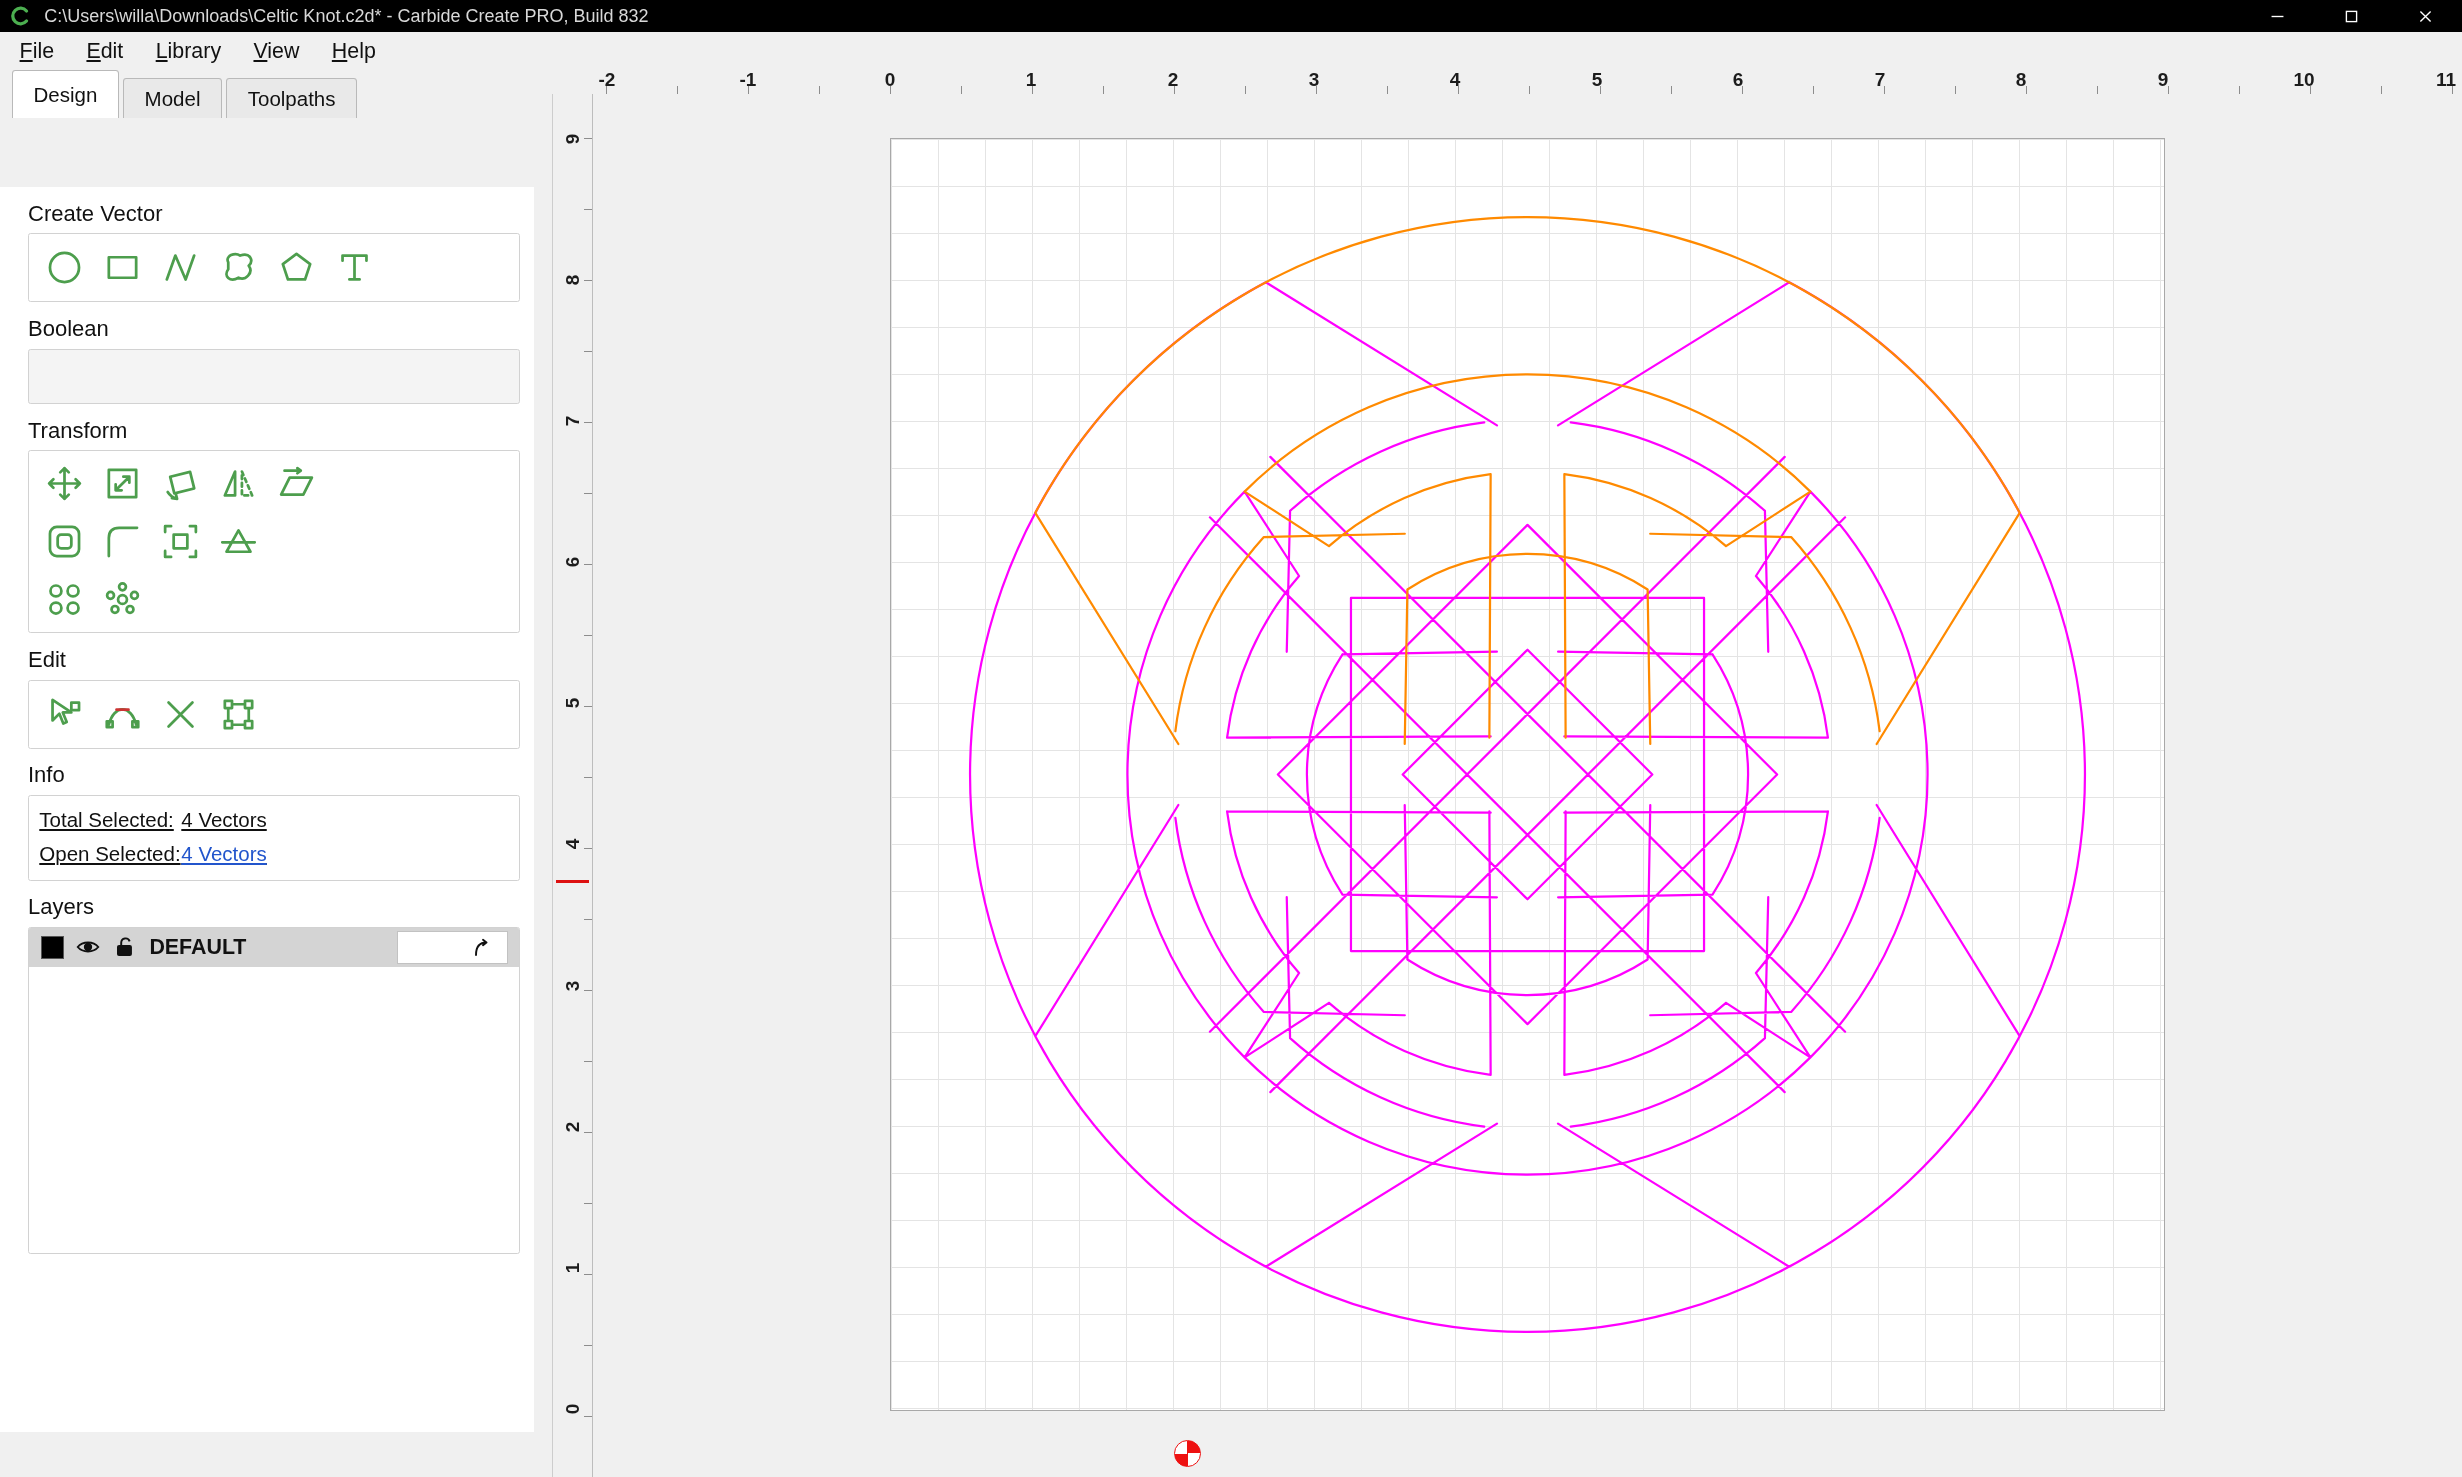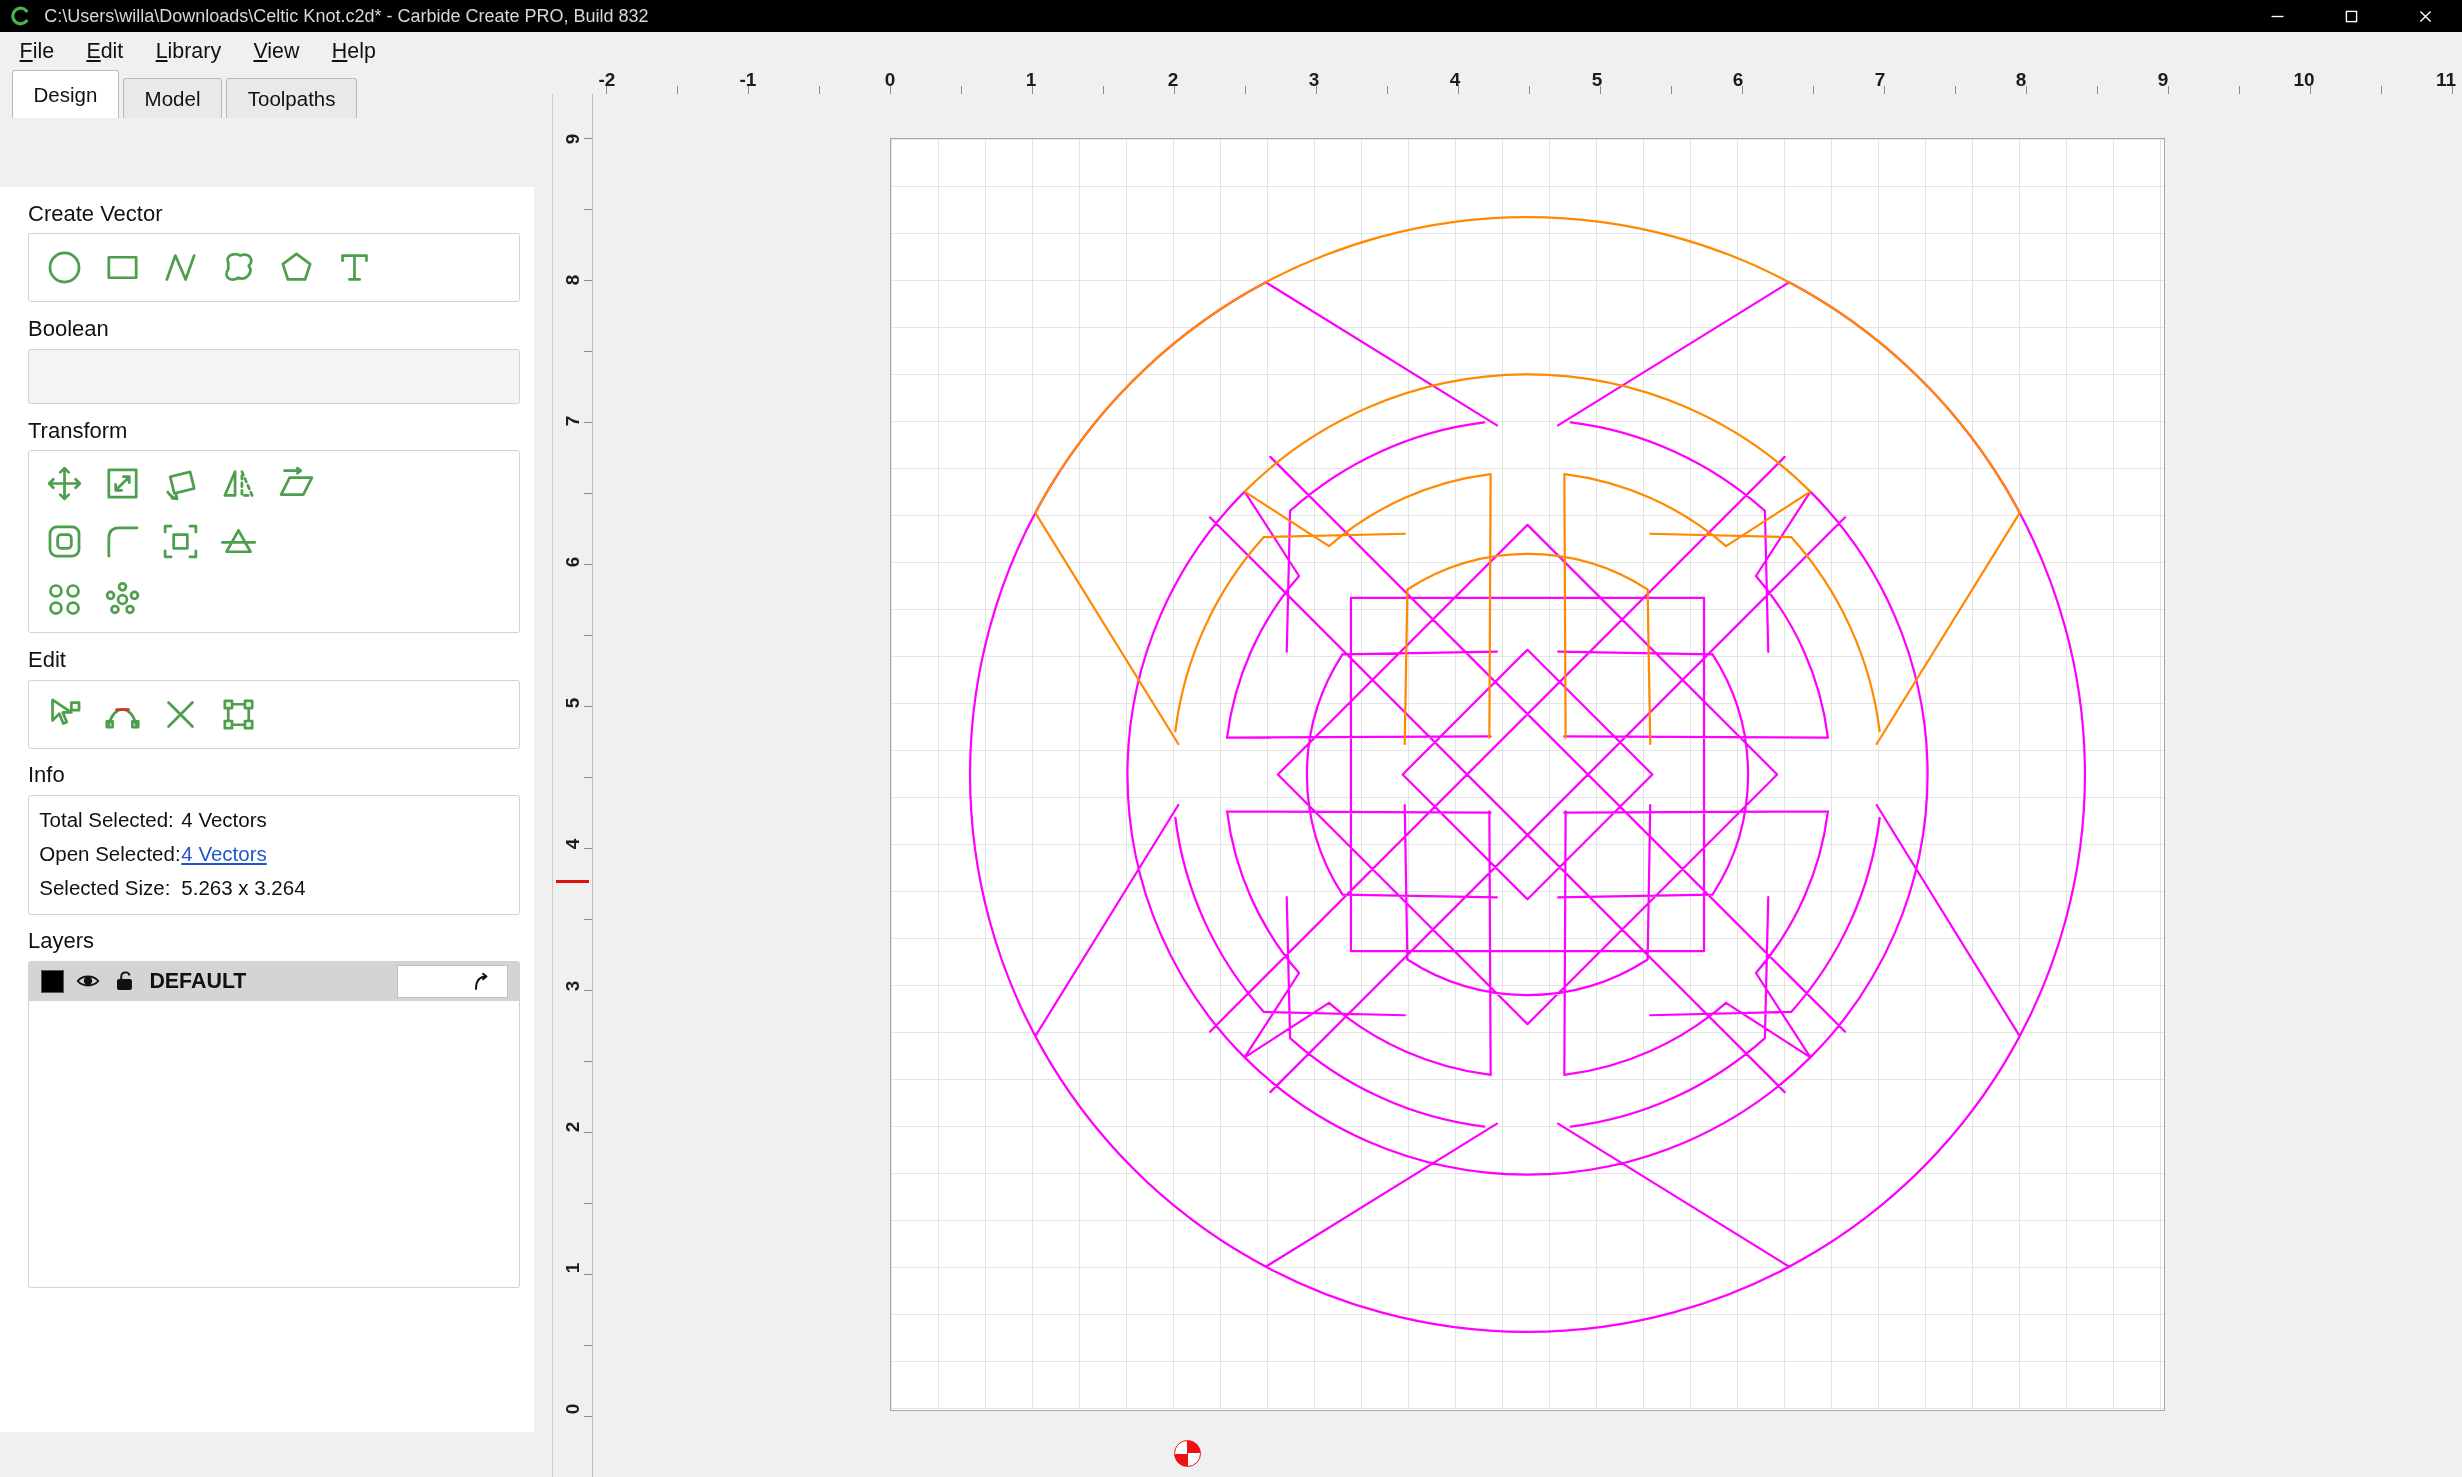--- a/index.html
+++ b/index.html
@@ -31,21 +31,21 @@
 
   .section-label{font-size:22px;margin:13.7px 0 6.8px 28px;}
   .section-box{margin:0 14.5px 3.4px 28px;border:0.9px solid #d2d2d2;border-radius:2.6px;background:#fff;}
   .icon-row{display:flex;gap:17px;padding:13px 15.4px;}
   .tool{width:41px;height:41px;display:flex;align-items:center;justify-content:center;}
   .tool svg{width:41px;height:41px;}
   .boolean-box{height:53px;background:#f4f4f4;}
   .transform-box{padding:3.4px 0;}
   .transform-box .icon-row{padding:8.5px 15.4px;}
 
-  .info-box{padding:6.8px 0 8.5px 0;}
+  .info-box{padding:6.8px 0 8.5px 0;text-decoration:underline;}
   .info-row{display:flex;padding-left:10.3px;line-height:34px;font-size:20.5px;}
   .info-label{width:142px;flex:0 0 auto;}
   .info-value.link{color:#2255cc;text-decoration:underline;}
 
   .layers-box{height:325px;padding:0;overflow:hidden;}
   .layer-row{height:39px;display:flex;align-items:center;gap:11px;padding:0 10.3px 0 12px;}
   .layer-row.selected{background:#d4d4d4;}
   .swatch{width:21.4px;height:21.4px;border:0.9px solid #555;flex:0 0 auto;}
   .lic{width:26px;height:26px;flex:0 0 auto;}
   .lic svg{width:26px;height:26px;}
@@ -337,24 +337,20 @@
         <div class="section-label">Info</div>
         <div class="section-box info-box" id="infoBox">
             <div class="info-row">
               <span class="info-label">Total Selected:</span>
               <span class="info-value">4 Vectors</span>
             </div>
             <div class="info-row">
               <span class="info-label">Open Selected:</span>
               <span class="info-value link">4 Vectors</span>
             </div>
-            <div class="info-row">
-              <span class="info-label">Selected Size:</span>
-              <span class="info-value">5.263 x 3.264</span>
-            </div>
           </div>
       </div>
 
       <div class="section">
         <div class="section-label">Layers</div>
         <div class="section-box layers-box" id="layersBox">
             <div class="layer-row selected">
               <span class="swatch" style="background: rgb(0, 0, 0);"></span>
               <span class="lic"><svg viewBox="0 0 24 24">
                   <g fill="none" stroke="#111" stroke-width="1.7">

